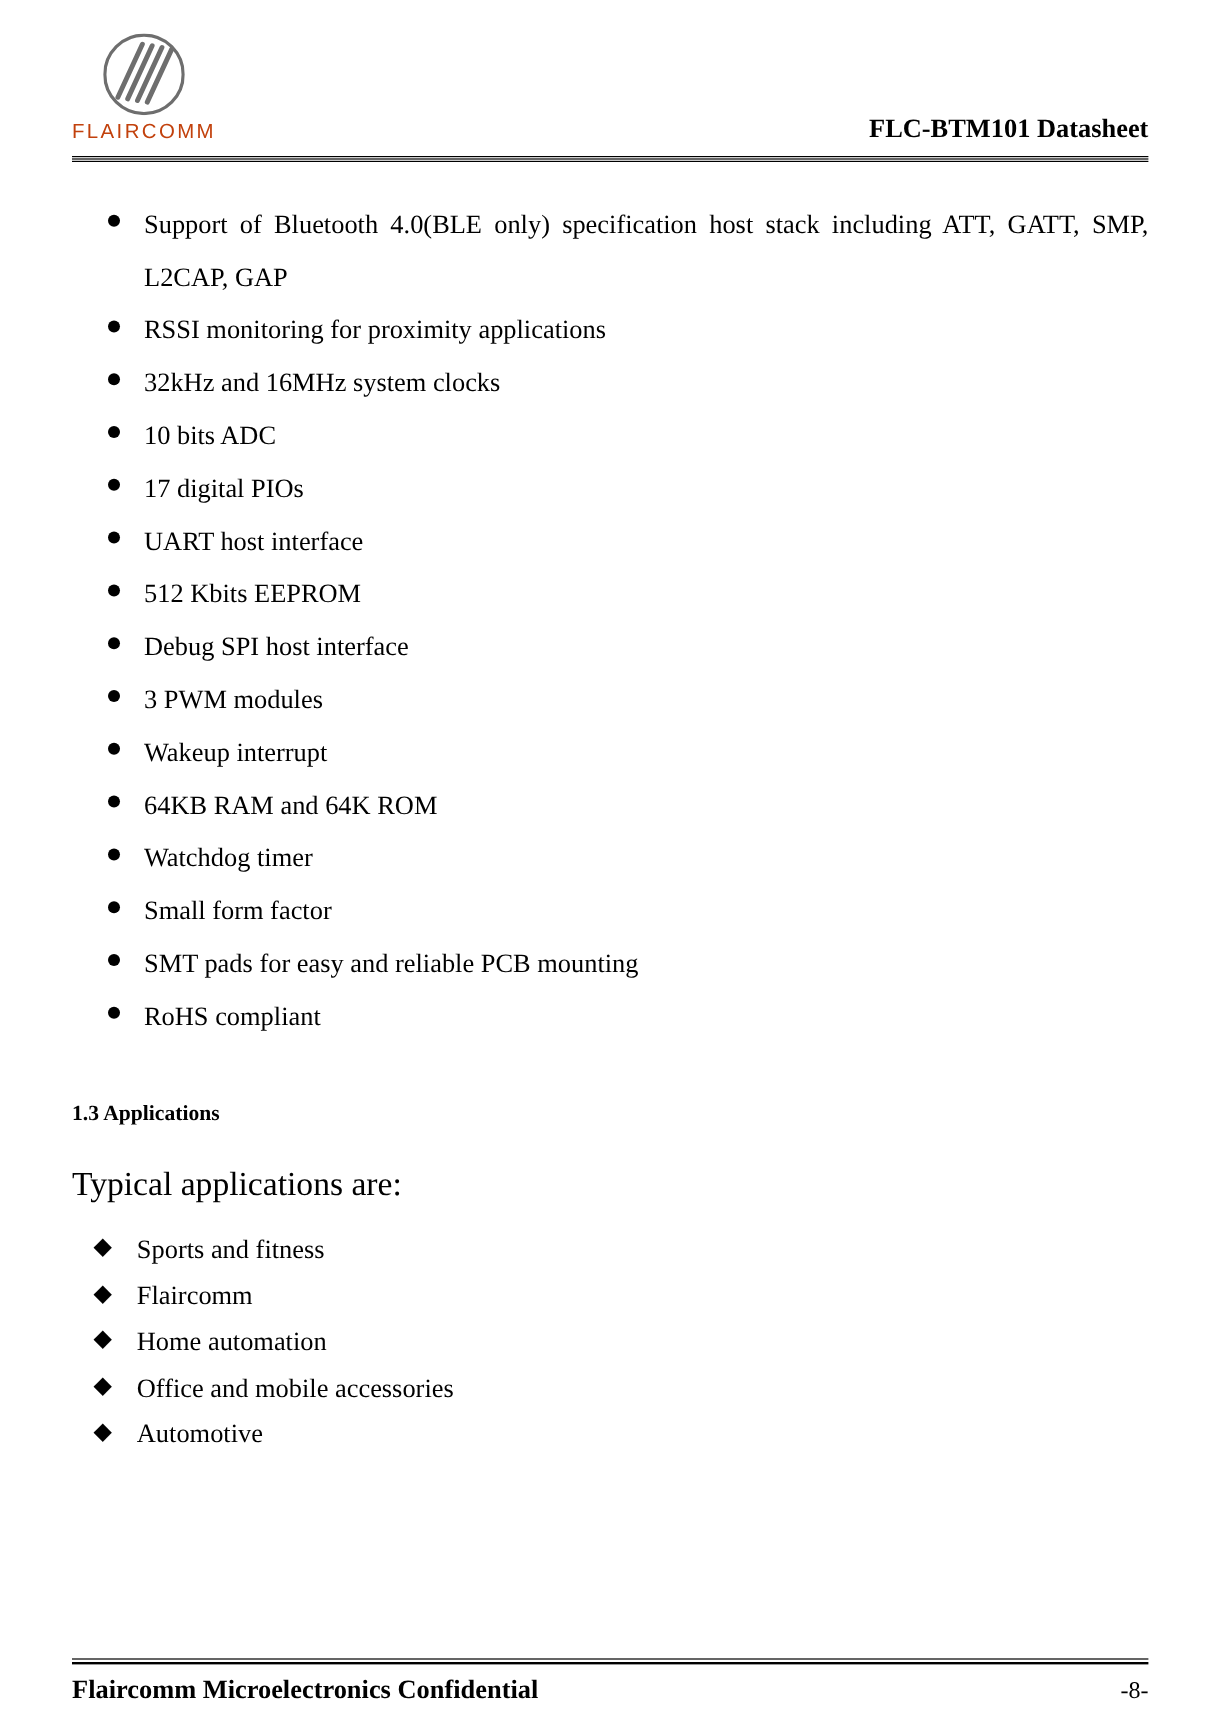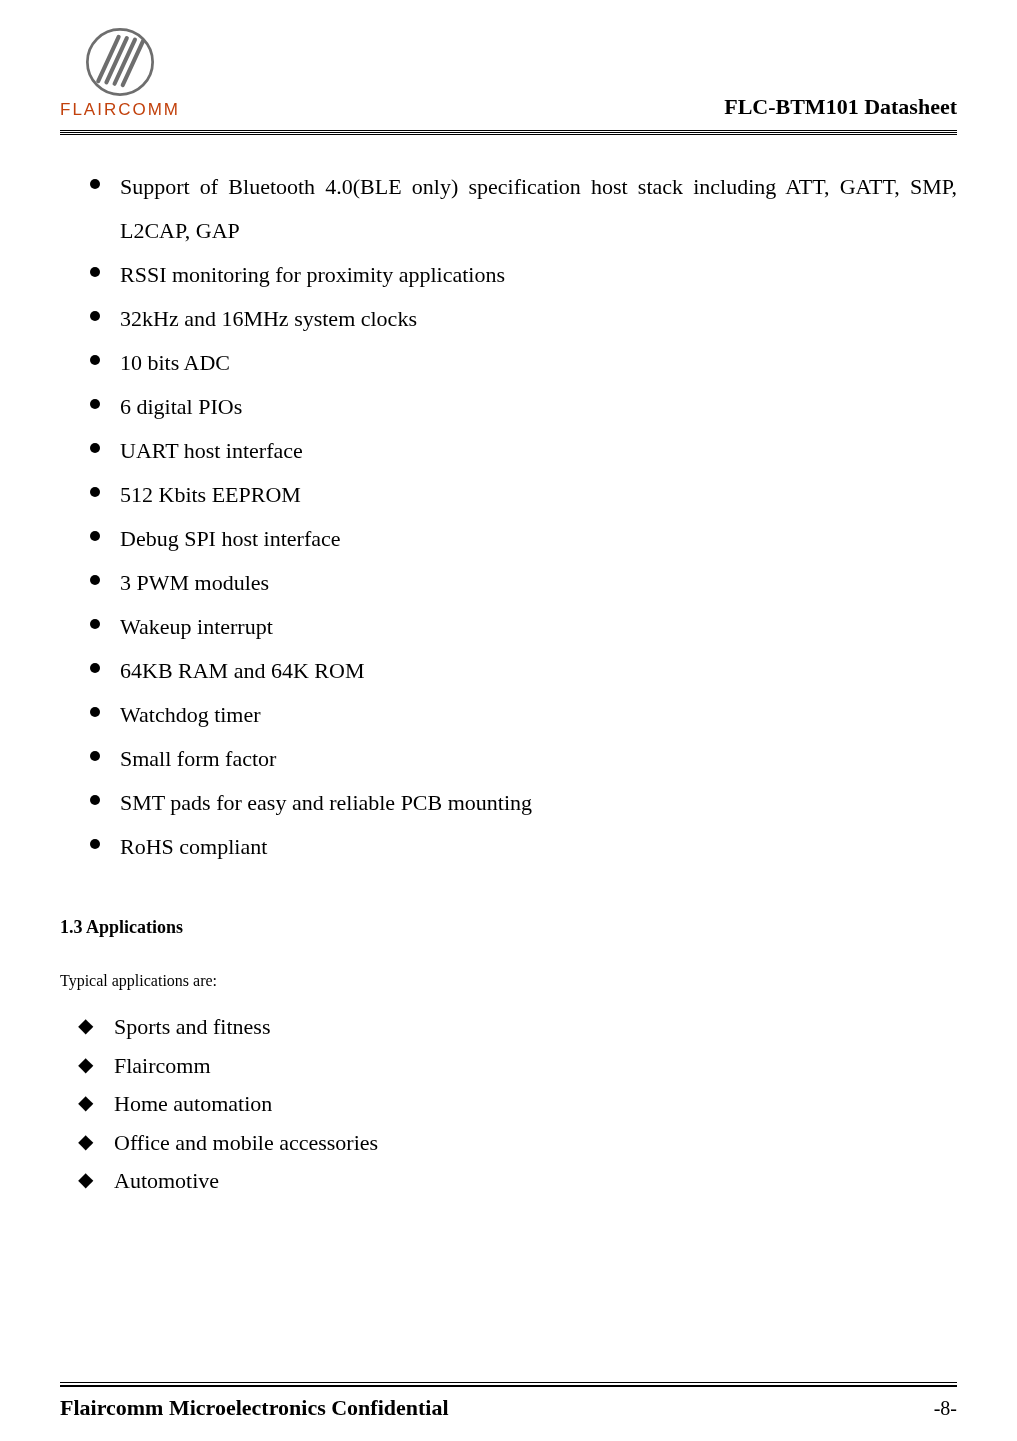--- a/index.html
+++ b/index.html
@@ -80,21 +80,21 @@
       border-radius: 50%;
     }
     .first-item { line-height: 2.0; }
     .section-head {
       font-size: 18px;
       font-weight: bold;
       margin-top: 48px;
       margin-bottom: 34px;
     }
     .intro {
-      font-size: 16px;
+      font-size: 28px;
       margin-bottom: 18px;
     }
     ul.diamond-list {
       list-style: none;
       padding-left: 18px;
     }
     ul.diamond-list li {
       position: relative;
       padding-left: 36px;
       line-height: 1.75;
@@ -115,21 +115,21 @@
       border-top: 1px solid #000;
       margin-bottom: 2px;
     }
     .rule-bot2 {
       border: none;
       border-top: 2px solid #000;
     }
     .footer-row {
       display: flex;
       justify-content: space-between;
-      align-items: center;
+      align-items: flex-end;
       padding-top: 8px;
     }
     .footer-left {
       font-size: 22px;
       font-weight: bold;
     }
     .footer-right {
       font-size: 20px;
     }
   </style>
@@ -156,21 +156,21 @@
   <hr class="rule-top">
   <hr class="rule-top2">
 
   <div class="content">
 
     <ul class="circle-list">
       <li class="first-item">Support of  Bluetooth 4.0(BLE only) specification host stack including ATT, GATT, SMP, L2CAP, GAP</li>
       <li>RSSI monitoring for proximity applications</li>
       <li>32kHz and 16MHz system clocks</li>
       <li>10 bits ADC</li>
-      <li>6 digital PIOs</li>
+      <li>17 digital PIOs</li>
       <li>UART host interface</li>
       <li>512 Kbits EEPROM</li>
       <li>Debug SPI host interface</li>
       <li>3 PWM modules</li>
       <li>Wakeup interrupt</li>
       <li>64KB RAM and 64K ROM</li>
       <li>Watchdog timer</li>
       <li>Small form factor</li>
       <li>SMT pads for easy and reliable PCB mounting</li>
       <li>RoHS compliant</li>

